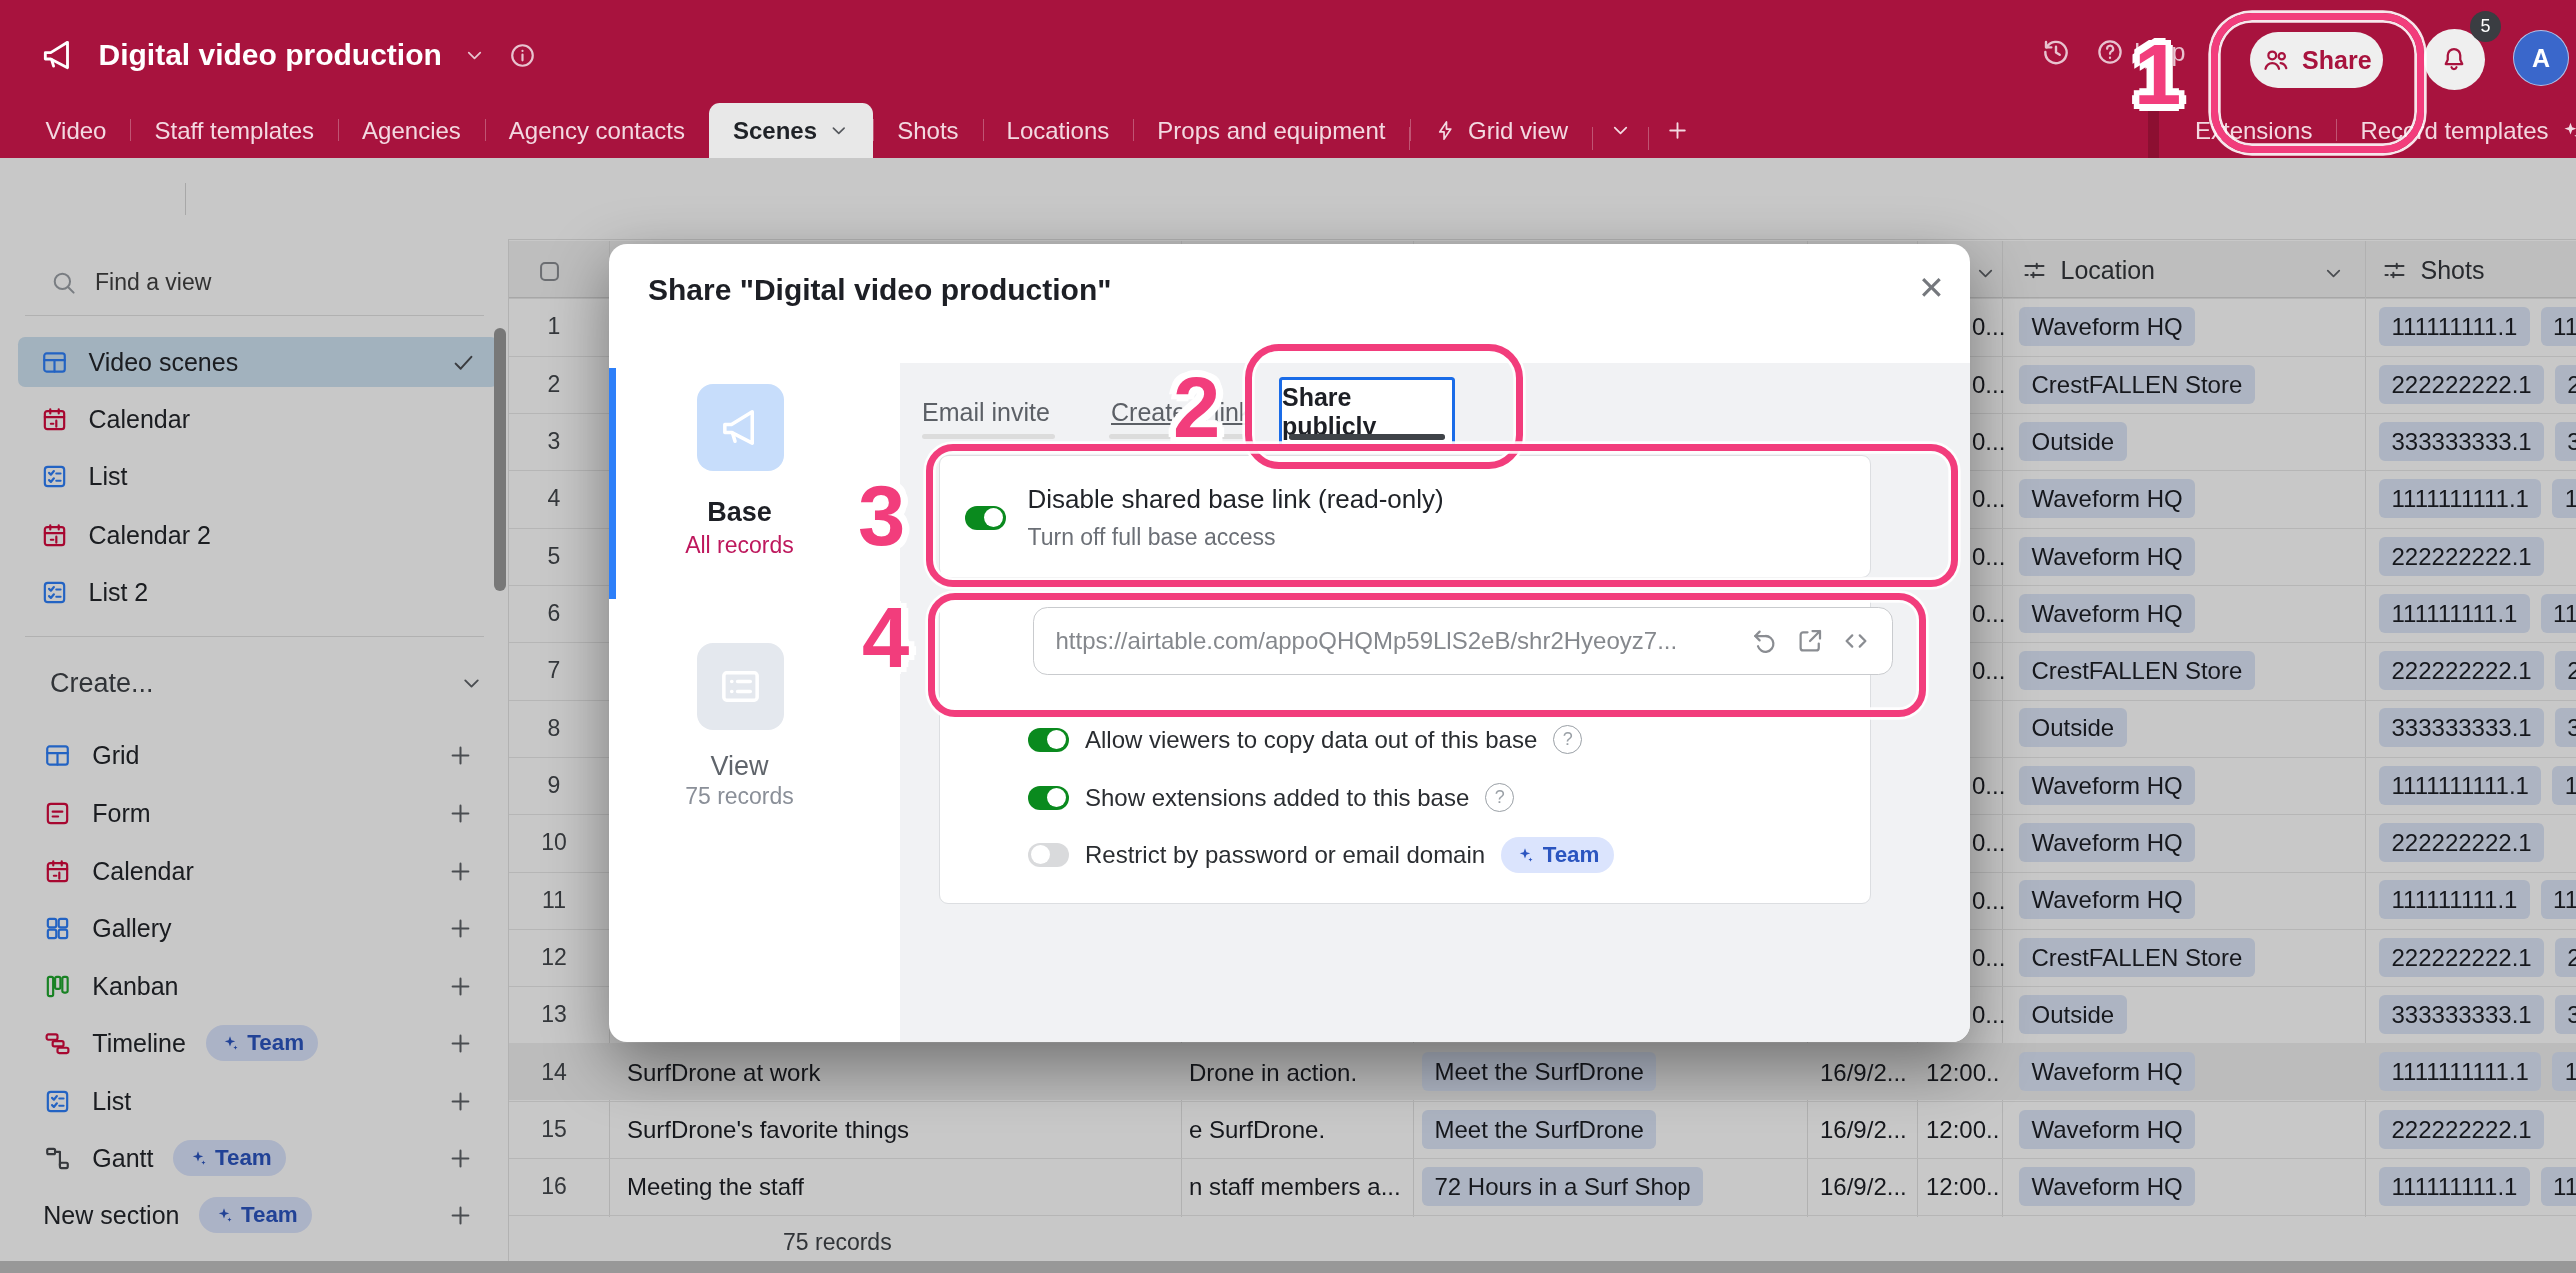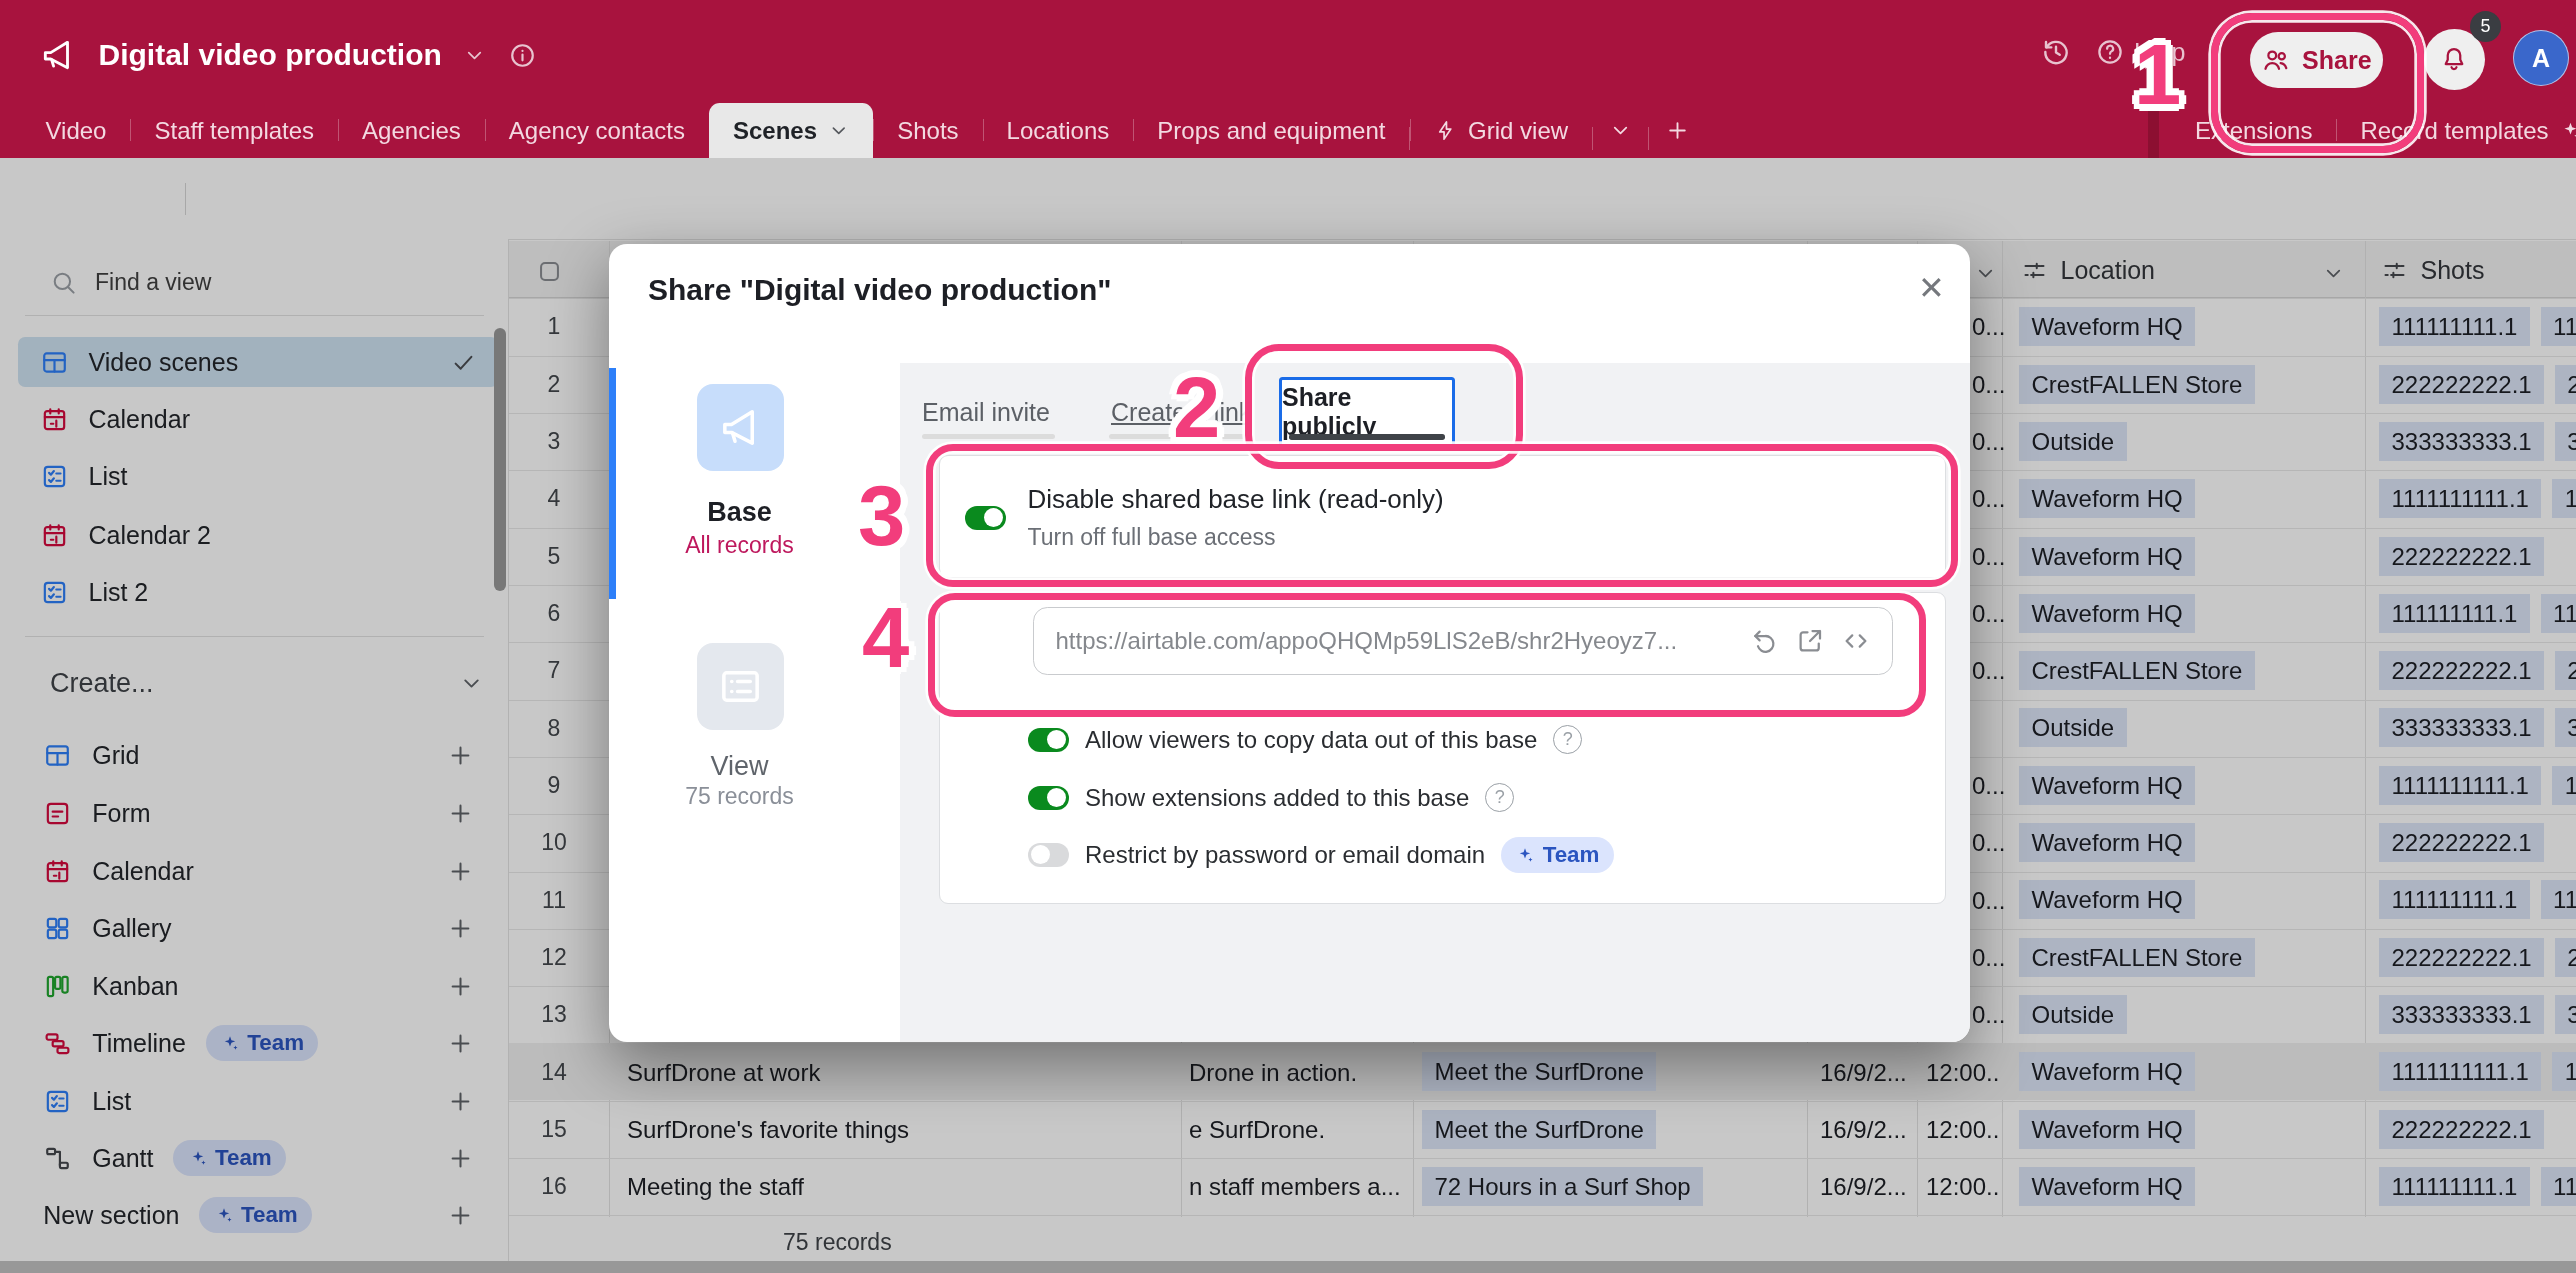--- a/index.html
+++ b/index.html
@@ -33,42 +33,42 @@
   .srow.sel { background:#cfe3f2; }
   .srow .grow { flex:1; }
   .badge { display:inline-flex; align-items:center; gap:7.2px; height:36px; padding:0 14.3px; border-radius:18px; background:#dbe4fd; color:#2b55c0; font-size:22.4px; font-weight:bold; }
 
   
   .gridarea { left:509px; top:239px; width:2067px; height:1022px; background:#fff; z-index:1; }
   .ghead { left:509px; top:241px; width:2067px; height:57px; background:#f3f3f3; border-bottom:0.9px solid #d5d5d5; z-index:2; }
   .vline { position:absolute; top:241px; height:976px; width:0.9px; background:#e2e2e2; z-index:2; }
   .hline { position:absolute; left:509px; width:2067px; height:0.9px; background:#e8e8e8; z-index:2; }
   .gtxt { position:absolute; font-size:24px; color:#1d1f25; white-space:nowrap; z-index:3; }
-  .chip { display:inline-block; height:39px; line-height:39px; padding:0 12.5px; border-radius:0; background:#dde6f8; color:#1d1f25; font-size:24px; white-space:nowrap; }
+  .chip { display:inline-block; height:39px; line-height:39px; padding:0 12.5px; border-radius:6px; background:#dde6f8; color:#1d1f25; font-size:24px; white-space:nowrap; }
   .rownum { position:absolute; left:509px; width:90px; text-align:center; font-size:23px; color:#44484d; z-index:3; }
   .hlabel { position:absolute; top:256px; font-size:25px; color:#33363b; display:flex; gap:12.5px; align-items:center; z-index:3; }
   .footer-pill { position:absolute; left:521px; top:1193px; width:241px; height:59px; border:0.9px solid #e0e0e0; background:#fafafa; border-radius:30px; display:flex; align-items:center; z-index:3; }
   .botstrip { left:0; top:1261px; width:2576px; height:12.5px; background:#c2c2c2; z-index:6; }
 
   
   .overlay { left:0; top:158px; width:2576px; height:1116px; background:rgba(0,0,0,.215); z-index:50; }
 
   
   .dialog { left:609px; top:244px; width:1361px; height:798px; background:#fff; border-radius:18px; box-shadow:0 21.5px 63px rgba(0,0,0,.4); z-index:100; }
   .dcontent { position:absolute; left:291px; top:119px; width:1070px; height:679px; background:#f1f2f4; border-radius:0 0 18px 0; }
   .dtitle { position:absolute; left:39px; top:29px; font-size:30px; font-weight:bold; color:#1d1f25; }
   .dclose { position:absolute; left:1301px; top:23px; font-size:32px; color:#75787d; width:43px; height:43px; text-align:center; line-height:43px; }
   .bluebar { position:absolute; left:0; top:124px; width:7.2px; height:231px; background:#2d7ff9; }
   .scope-ic { position:absolute; left:88px; width:87px; height:87px; border-radius:16px; display:flex; align-items:center; justify-content:center; }
   .scope-lb { position:absolute; left:23px; width:215px; text-align:center; white-space:nowrap; }
   .dtab { position:absolute; font-size:25px; color:#5c6066; white-space:nowrap; }
   .dtab-under { position:absolute; height:5.4px; border-radius:2.7px; background:#dcdcdc; }
   .shpub-box { position:absolute; left:670px; top:133px; width:176px; height:70px; background:#fff; border:3.6px solid #1a6ce8; border-radius:3.6px; display:flex; align-items:center; justify-content:center; font-size:25px; font-weight:bold; color:#1d1f25; }
   .shpub-under { position:absolute; left:7.2px; right:7.2px; bottom:4.5px; height:5.4px; background:#3f4348; border-radius:2.7px; }
-  .dcard { position:absolute; left:330px; width:1007px; background:#fff; border:0.9px solid #dcdee1; border-radius:9px; }
+  .dcard { position:absolute; left:330px; width:932px; background:#fff; border:0.9px solid #dcdee1; border-radius:9px; }
   .tg { position:relative; width:41px; height:24px; border-radius:12.5px; background:#0a8a1e; flex:none; }
   .tg::after { content:""; position:absolute; top:2.7px; right:2.7px; width:19px; height:19px; border-radius:50%; background:#fff; }
   .tg.off { background:#d9dadc; }
   .tg.off::after { right:auto; left:2.7px; }
   .urlfield { position:absolute; left:93px; top:14.3px; width:860px; height:68px; background:#fff; border:1.8px solid #c9cbce; border-radius:14.3px; display:flex; align-items:center; padding:0 21.5px; gap:16px; }
   .urltext { flex:1; font-size:24px; color:#85888d; white-space:nowrap; overflow:hidden; }
   .opt { position:absolute; left:88px; height:39px; display:flex; align-items:center; gap:16px; font-size:24px; color:#2a2d31; white-space:nowrap; }
   .helpc { width:29px; height:29px; border:1.8px solid #9aa0a6; border-radius:50%; color:#9aa0a6; font-size:18px; display:flex; align-items:center; justify-content:center; }
 
   

